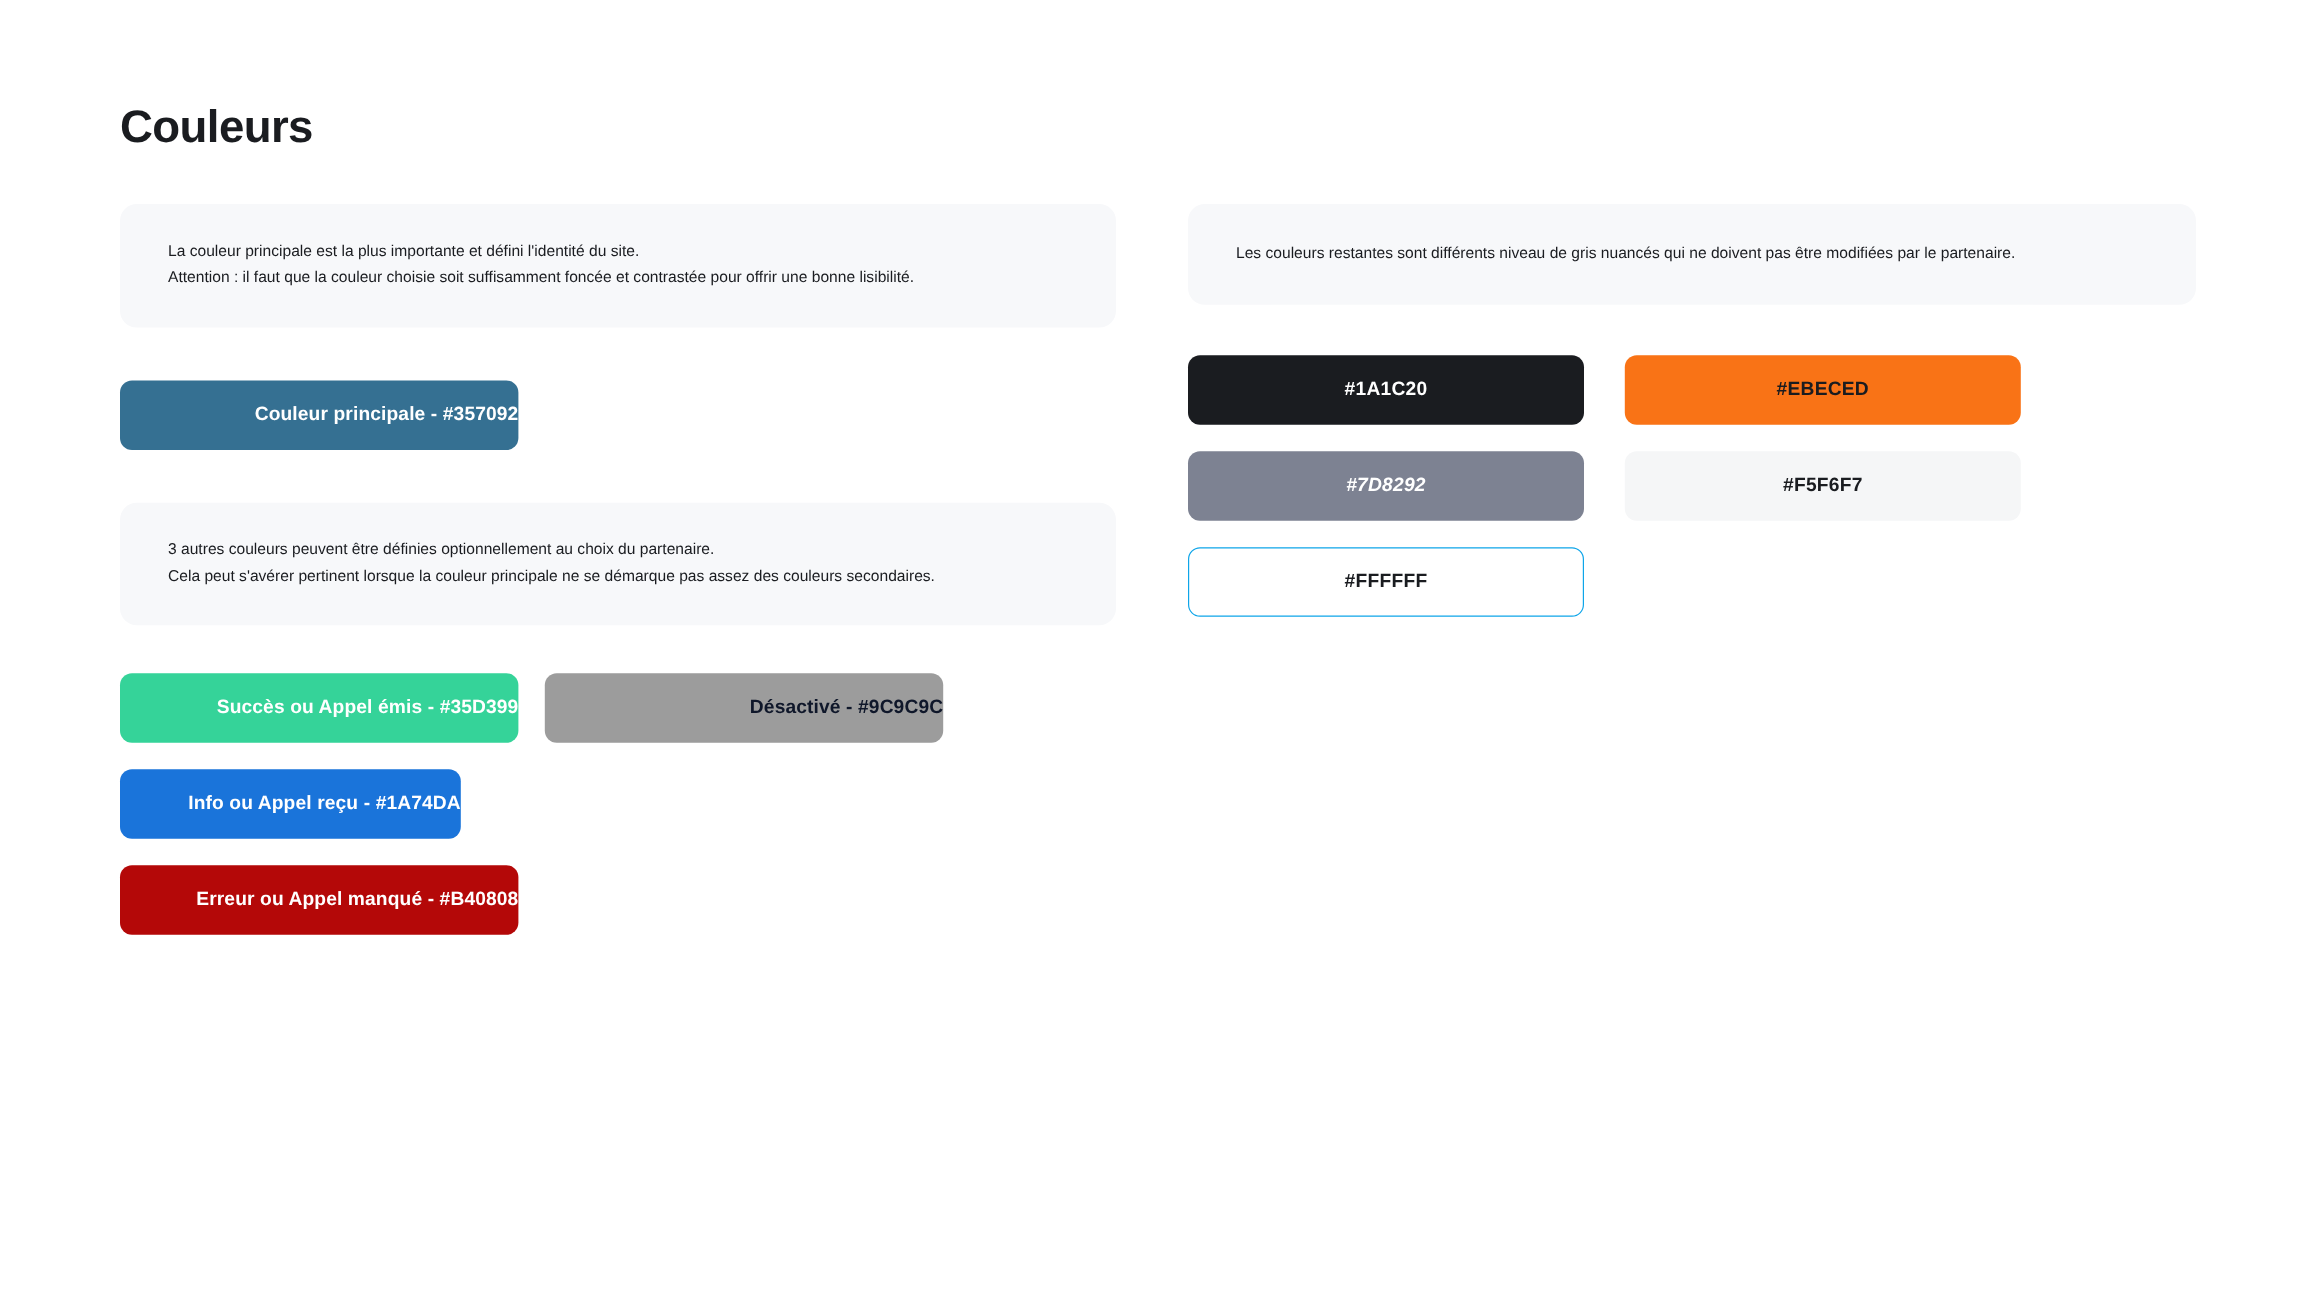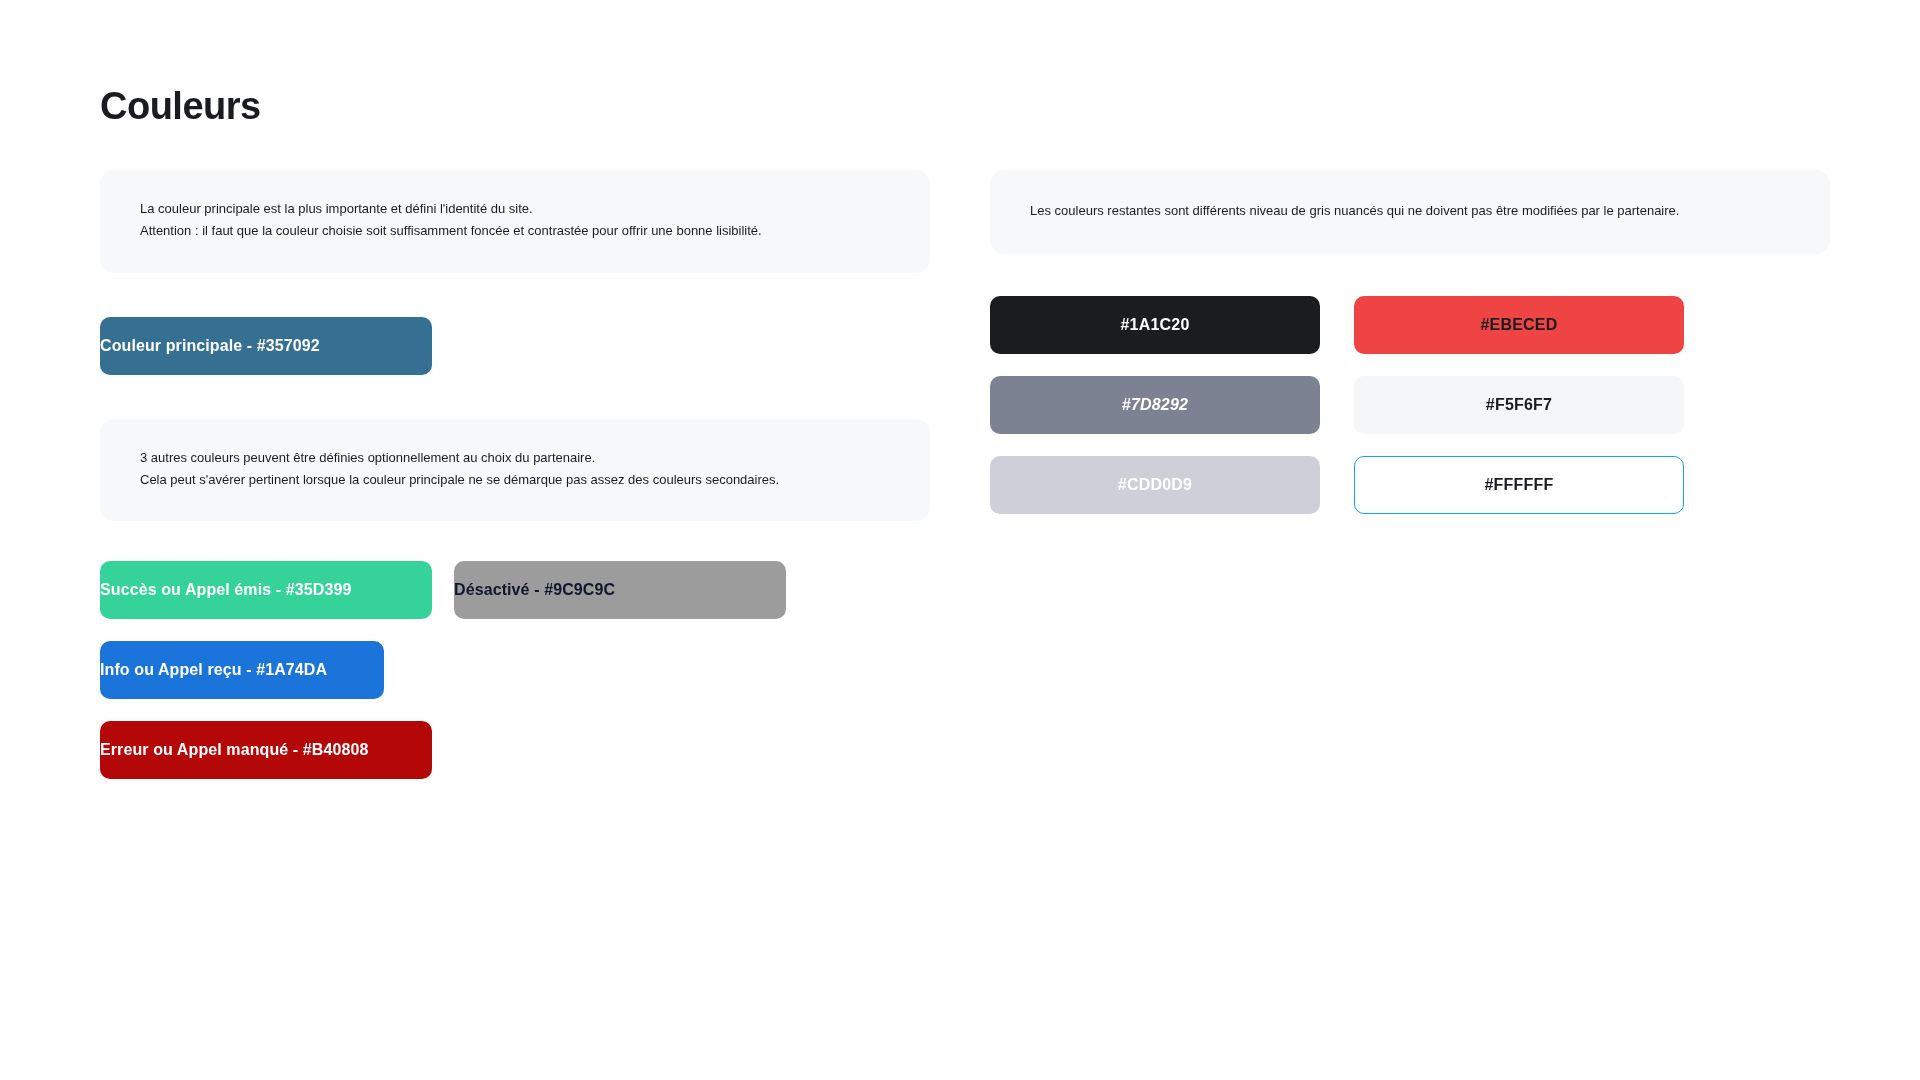--- a/index.html
+++ b/index.html
@@ -63,21 +63,21 @@
   
   .chip-row {
     display: flex;
     gap: 22px;
     align-items: flex-start;
   }
 
   .chip {
     display: flex;
     align-items: center;
-    justify-content: flex-start;
+    justify-content: flex-end;
     height: 58px;
     border-radius: 10px;
     font-size: 16px;
     font-weight: 700;
     letter-spacing: 0.1px;
     color: #FFFFFF;
     white-space: nowrap;
     user-select: none;
     cursor: pointer;
   }
@@ -178,32 +178,29 @@
     <div class="col-right">
 
       <div class="note right-note">
         <p>Les couleurs restantes sont différents niveau de gris nuancés qui ne doivent pas être modifiées par le partenaire.</p>
       </div>
 
       <div class="swatch-grid">
         <div class="swatch" style="background-color: rgb(26, 28, 32); color: rgb(255, 255, 255);">
           <span>#1A1C20</span>
         </div>
-        <div class="swatch" style="background-color: #ef4444; color: rgb(26, 28, 32);">
+        <div class="swatch" style="background-color: #f97316; color: rgb(26, 28, 32);">
           <span>#EBECED</span>
         </div>
         <div class="swatch" style="background-color: rgb(125, 130, 146); color: #ffffff; font-style: italic;">
           <span>#7D8292</span>
         </div>
         <div class="swatch" style="background-color: rgb(245, 246, 247); color: rgb(26, 28, 32);">
           <span>#F5F6F7</span>
         </div>
-        <div class="swatch" style="background-color: rgb(205, 208, 217); color: rgb(255, 255, 255);">
-          <span>#CDD0D9</span>
-        </div>
         <div class="swatch swatch-outlined" style="background-color: rgb(255, 255, 255); color: rgb(26, 28, 32);">
           <span>#FFFFFF</span>
         </div>
       </div>
 
     </div>
 
   </div>
 </div>
 

